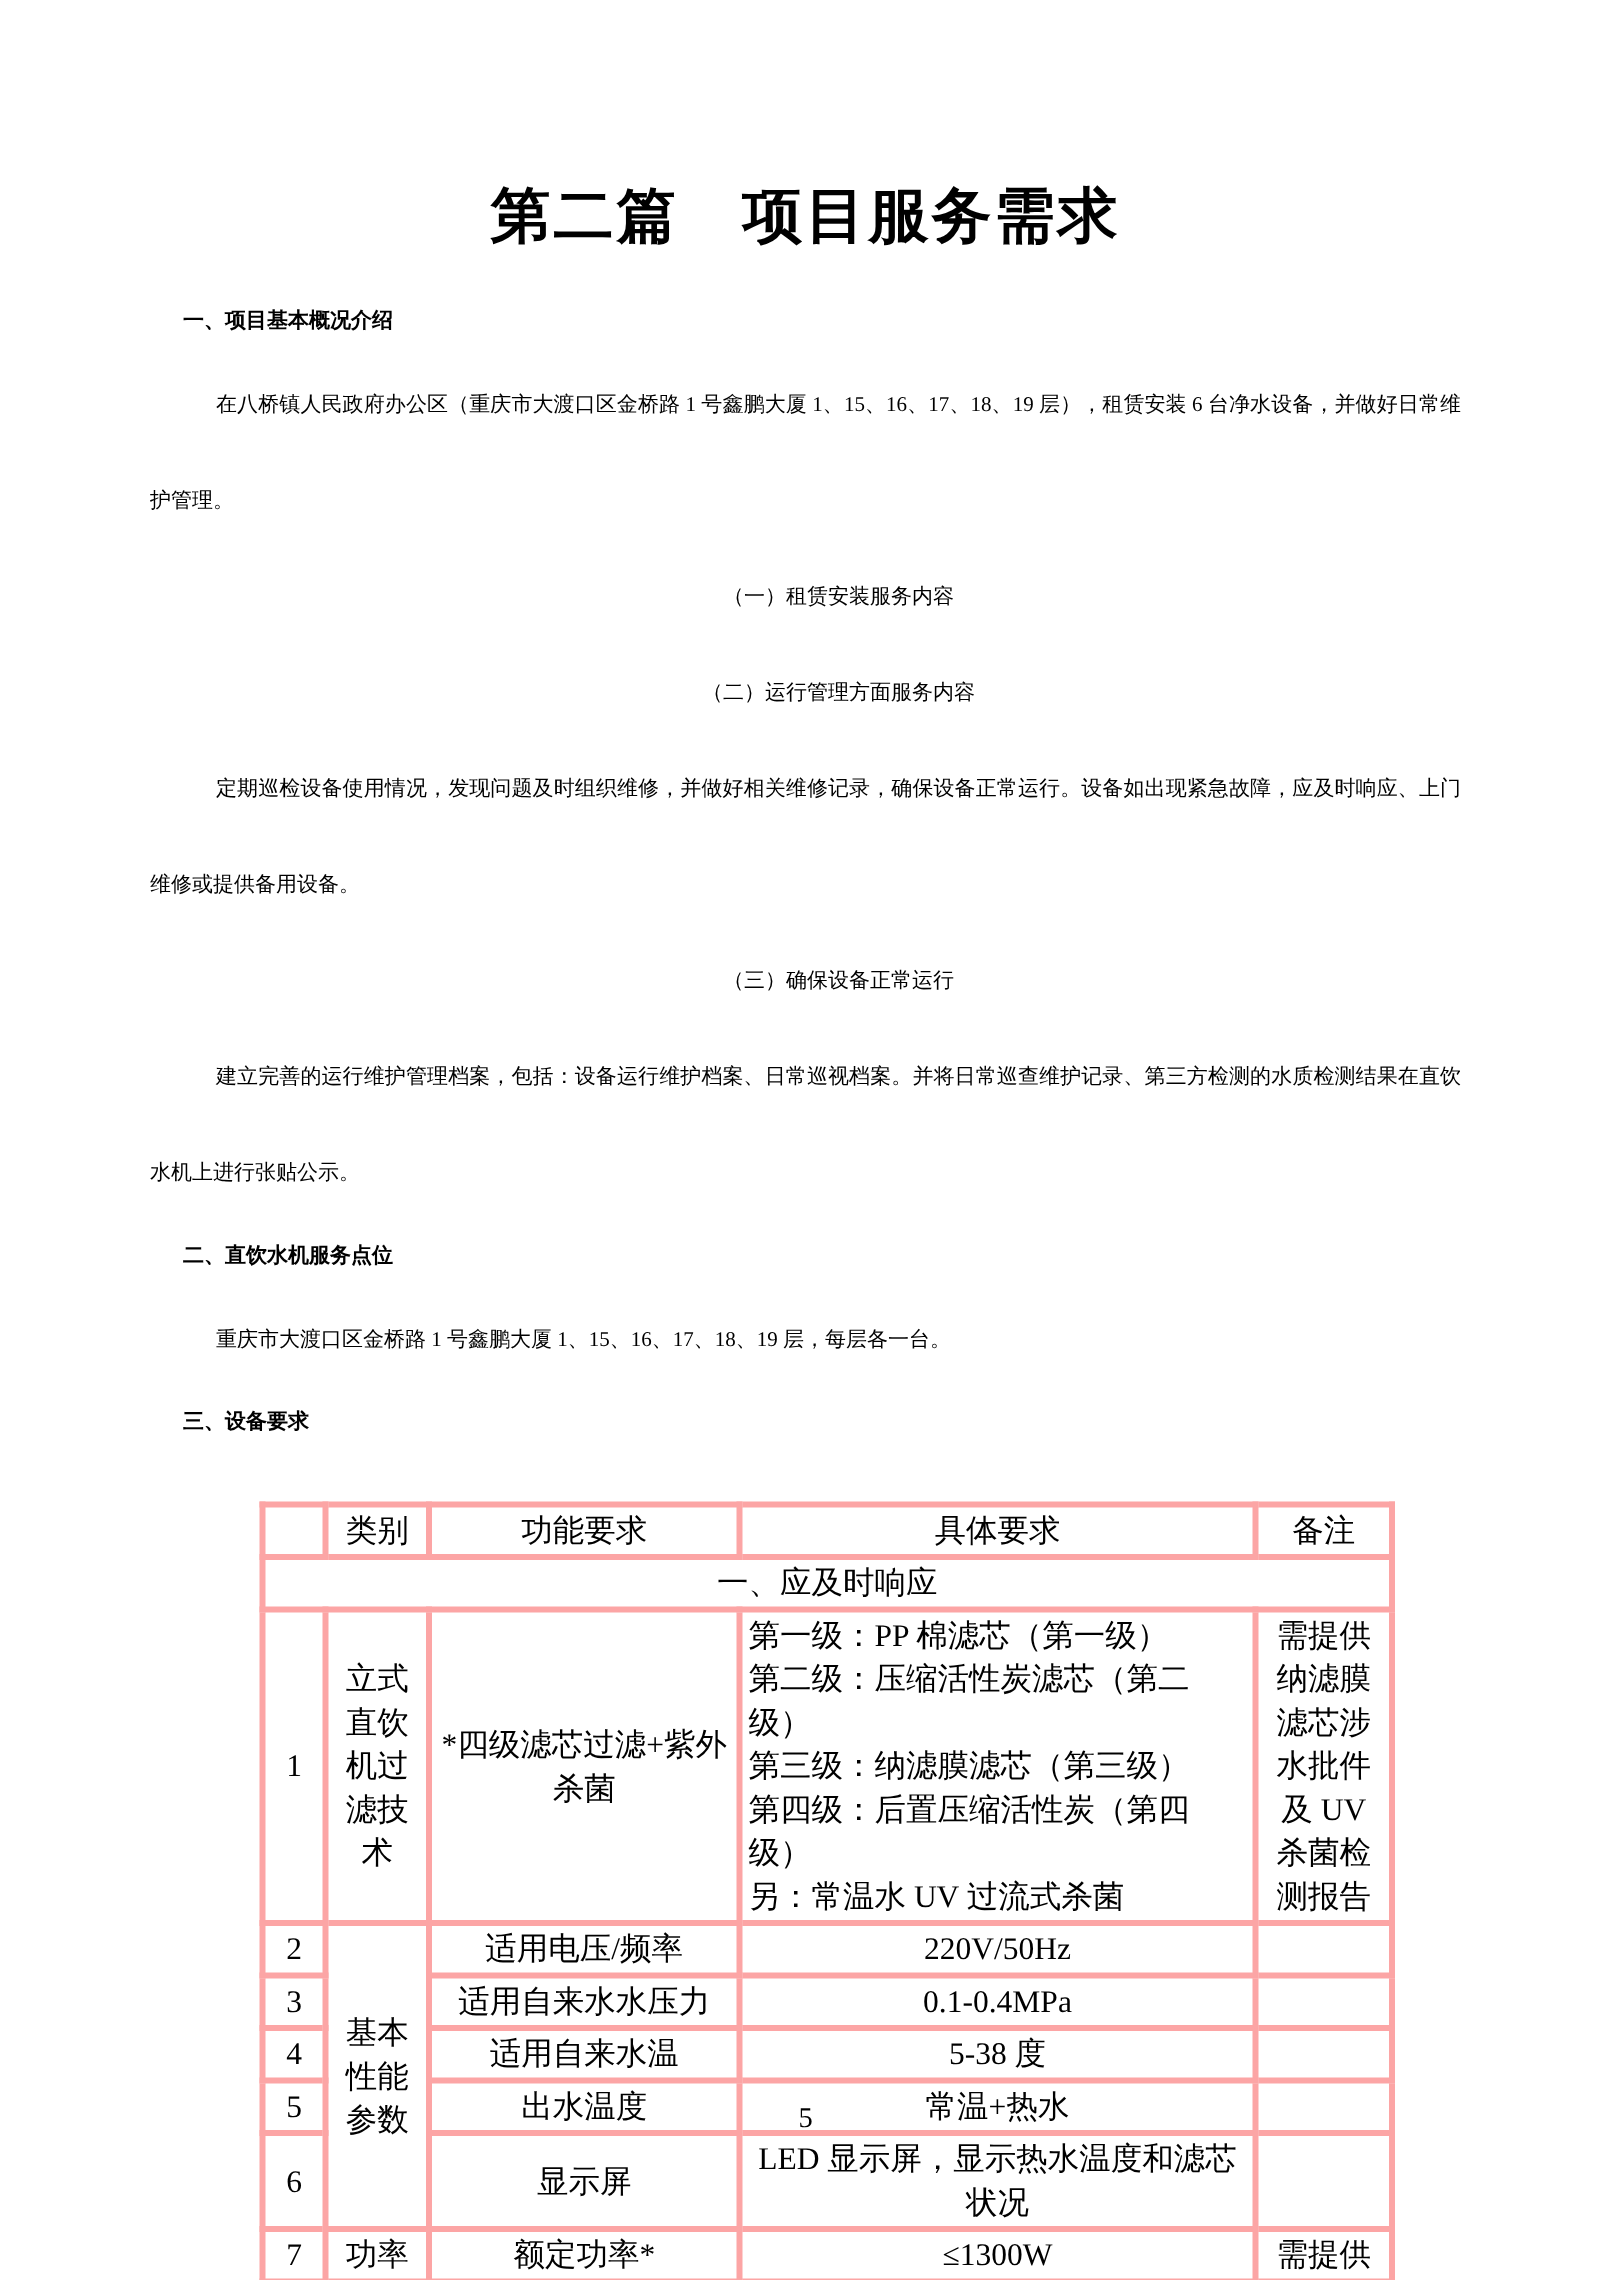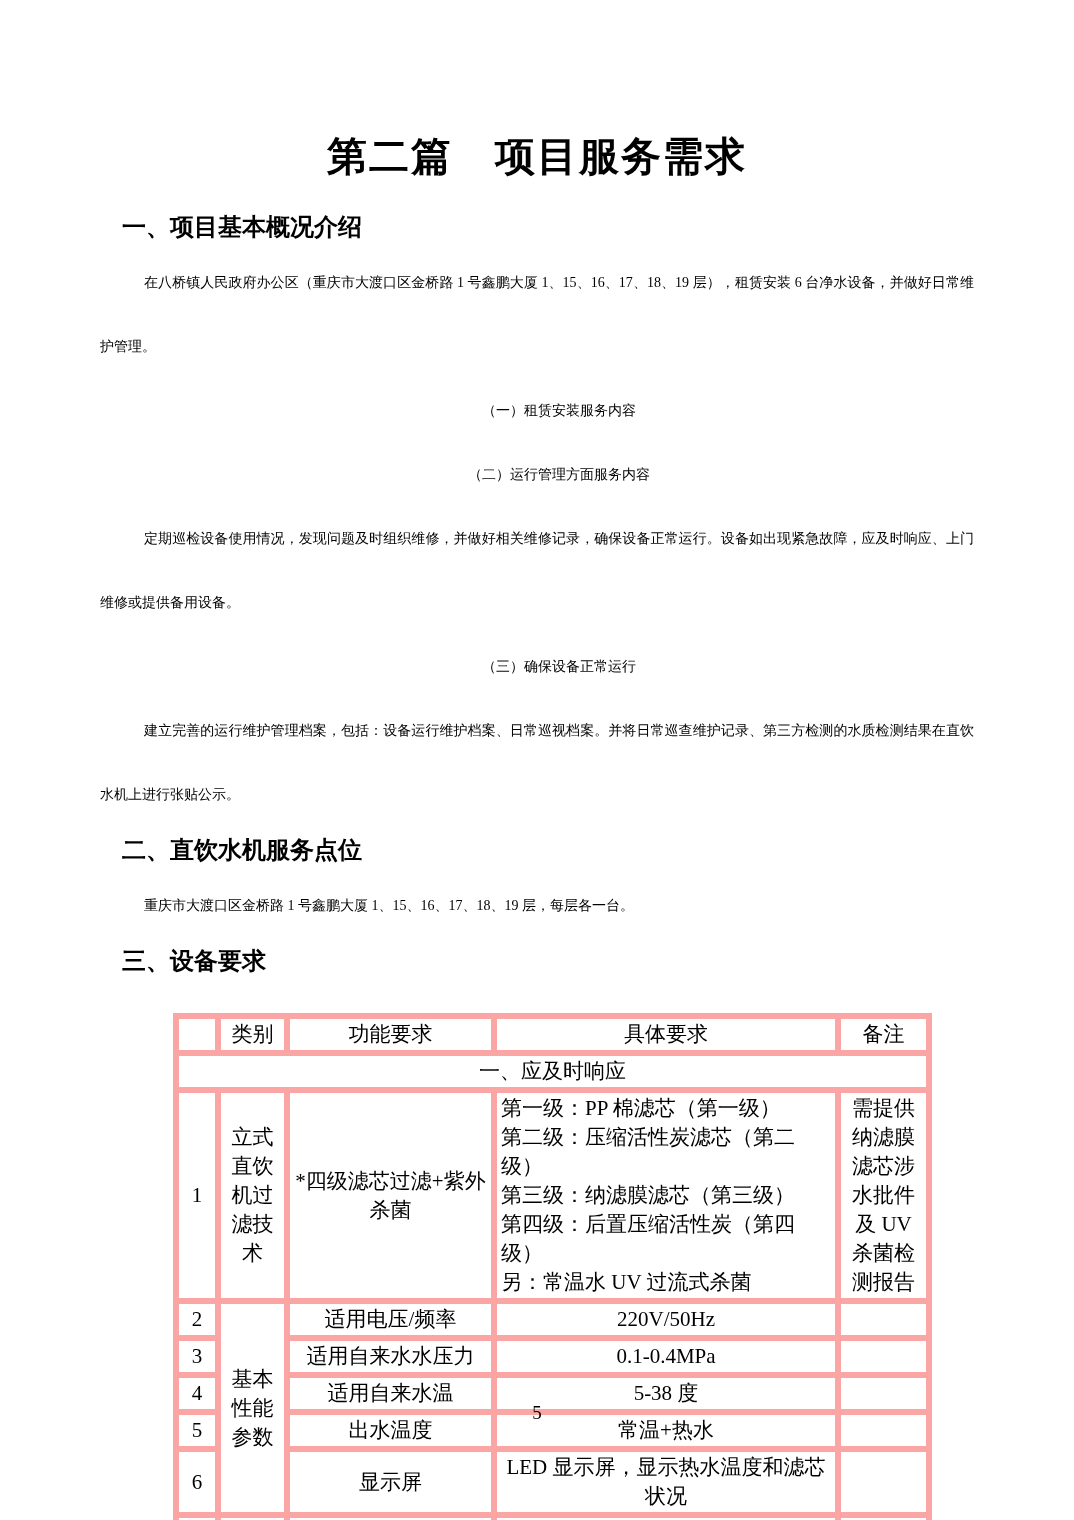--- a/index.html
+++ b/index.html
@@ -5,32 +5,32 @@
   html, body { margin: 0; padding: 0; }
   body {
     width: 1074px; height: 1520px;
     background: #ffffff; color: #000000;
     font-family: "Liberation Serif", serif;
     position: relative; overflow: hidden;
   }
   .page { padding: 0 100px; box-sizing: border-box; }
 
   .doc-title {
-    margin: 12px; padding-top: 118px;
+    margin: 0; padding-top: 118px;
     text-align: center;
     font-size: 40px; line-height: 52px;
     font-weight: 900;
     font-family: "Liberation Sans", sans-serif;
     letter-spacing: 2px;
   }
 
   .h2 {
-    font-size: 24px; line-height: 47px;
+    font-size: 14px; line-height: 47px;
     font-weight: bold;
-    font-family: Liberation Serif, serif;
+    font-family: Liberation Mono, monospace;
     padding-left: 22px;
   }
   .h2.first { margin-top: 22px; }
 
   .para {
     margin: 0;
     font-size: 14px; line-height: 64px;
     text-indent: 44px;
     text-align: justify;
   }
@@ -38,21 +38,21 @@
 
   table.req {
     margin-left: 73px; margin-top: 28px;
     width: 753px;
     border-collapse: collapse;
     border: 2px solid #000;
     table-layout: fixed;
     font-size: 21px;
   }
   table.req td {
-    border: 6px solid #fca5a5;
+    border: 4px solid #fca5a5;
     text-align: center;
     vertical-align: middle;
     padding: 1px 4px;
     line-height: 29px;
     overflow: hidden;
   }
   .col-num   { width: 42px; }
   .col-cat   { width: 69px; }
   .col-func  { width: 207px; }
   .col-det   { width: 344px; }

